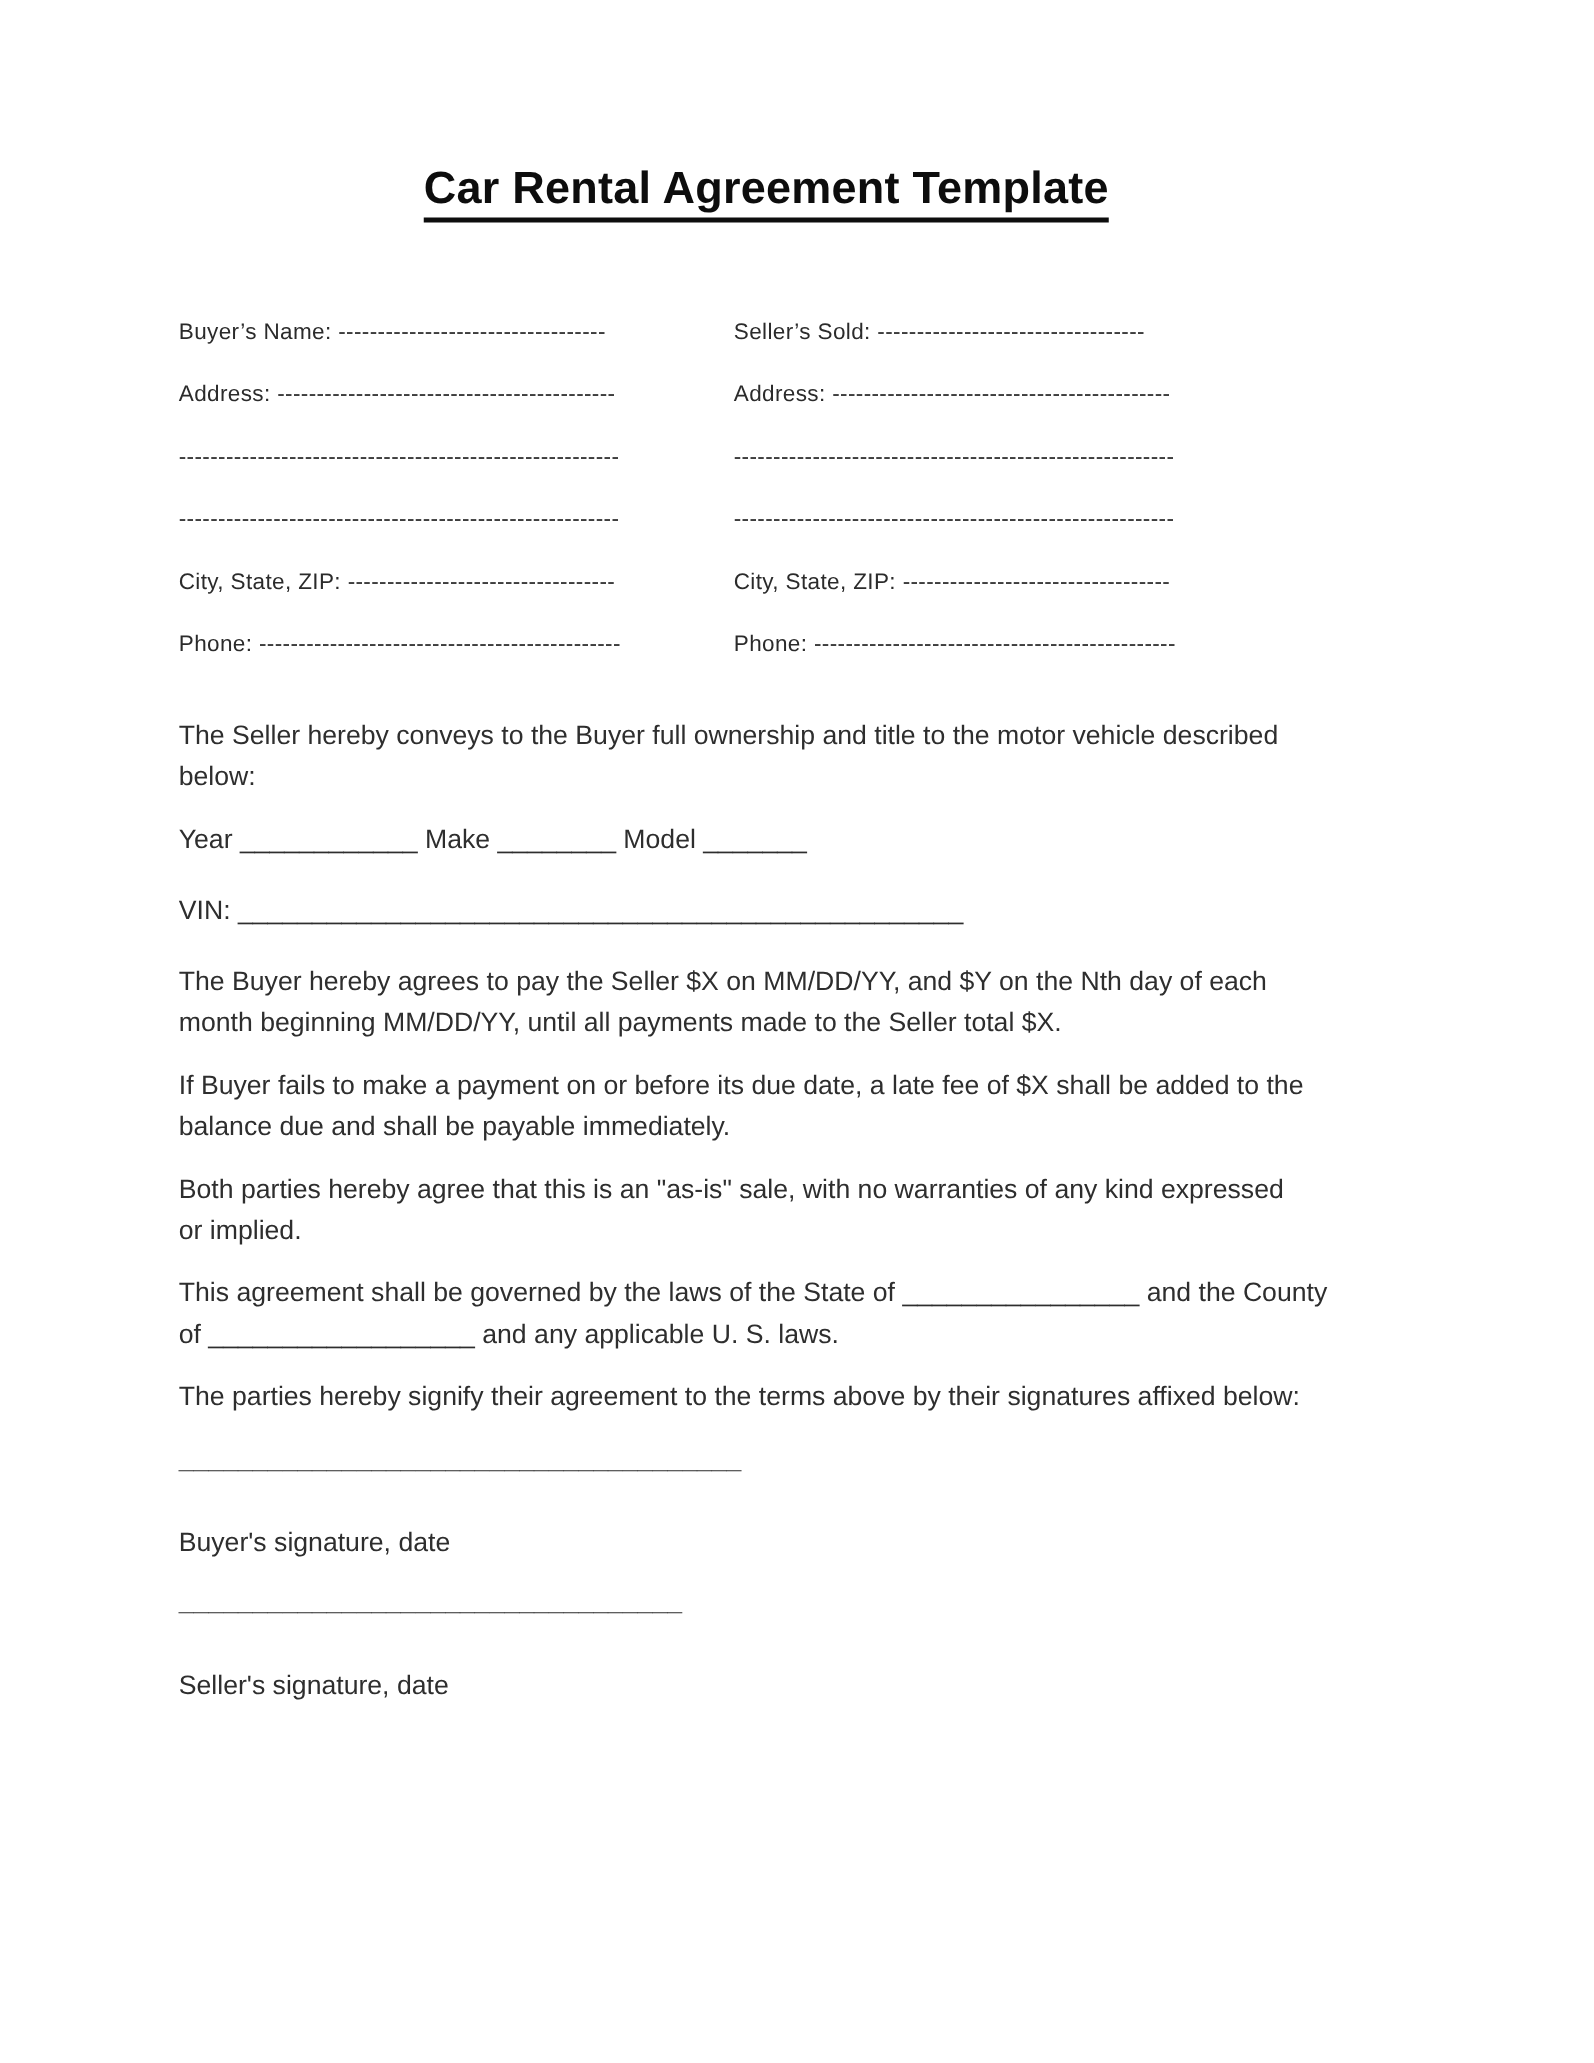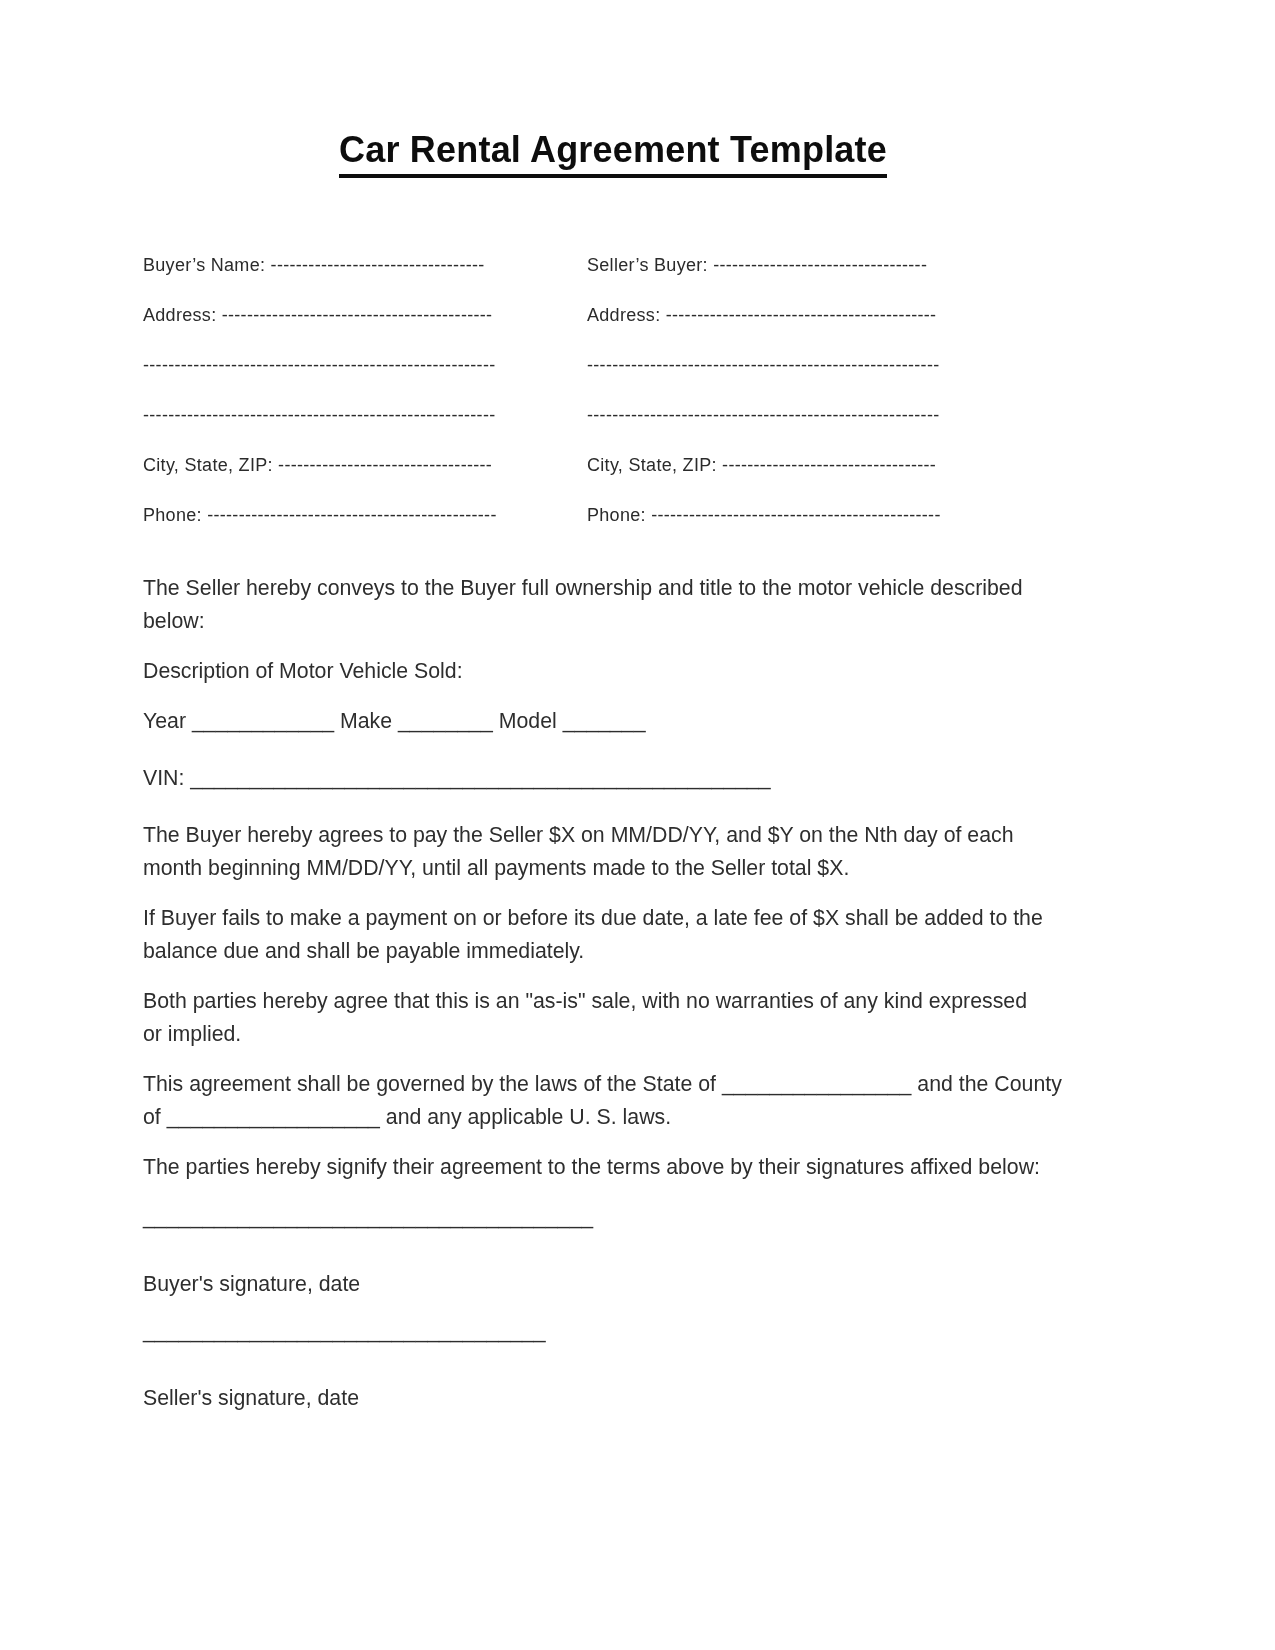--- a/index.html
+++ b/index.html
@@ -65,20 +65,21 @@
   }
   .doc-body p.p-year {
     margin-top: 7px;
     margin-bottom: 24px;
   }
   .doc-body p.p-vin {
     margin-bottom: 24px;
   }
   .doc-body p.sig-line {
     margin: 0 0 34px 0;
+    font-weight: bold;
   }
   .doc-body p.sig-label {
     margin: 0 0 14px 0;
   }
 </style>
 </head>
 <body>
 
 <div class="page">
   <div class="content">
@@ -88,34 +89,33 @@
     <div class="parties-form">
       <div class="form-col">
         <div class="form-line"><span>Buyer’s Name: </span><span>----------------------------------</span></div>
         <div class="form-line"><span>Address: </span><span>-------------------------------------------</span></div>
         <div class="form-line"><span></span><span>--------------------------------------------------------</span></div>
         <div class="form-line"><span></span><span>--------------------------------------------------------</span></div>
         <div class="form-line"><span>City, State, ZIP: </span><span>----------------------------------</span></div>
         <div class="form-line"><span>Phone: </span><span>----------------------------------------------</span></div>
       </div>
       <div class="form-col">
-        <div class="form-line"><span>Seller’s Buyer: </span><span>----------------------------------</span></div>
+        <div class="form-line"><span>Seller’s Sold: </span><span>----------------------------------</span></div>
         <div class="form-line"><span>Address: </span><span>-------------------------------------------</span></div>
         <div class="form-line"><span></span><span>--------------------------------------------------------</span></div>
         <div class="form-line"><span></span><span>--------------------------------------------------------</span></div>
         <div class="form-line"><span>City, State, ZIP: </span><span>----------------------------------</span></div>
         <div class="form-line"><span>Phone: </span><span>----------------------------------------------</span></div>
       </div>
     </div>
 
     <div class="doc-body">
       <p>The Seller hereby conveys to the Buyer full ownership and title to the motor vehicle described
 below:</p>
 
-      <p>Description of Motor Vehicle Sold:</p>
 
       <p class="p-year"><span>Year </span><span>____________</span><span> Make </span><span>________</span><span> Model </span><span>_______</span></p>
 
       <p class="p-vin"><span>VIN: </span><span>_________________________________________________</span></p>
 
       <p>The Buyer hereby agrees to pay the Seller $X on MM/DD/YY, and $Y on the Nth day of each
 month beginning MM/DD/YY, until all payments made to the Seller total $X.</p>
 
       <p>If Buyer fails to make a payment on or before its due date, a late fee of $X shall be added to the
 balance due and shall be payable immediately.</p>

